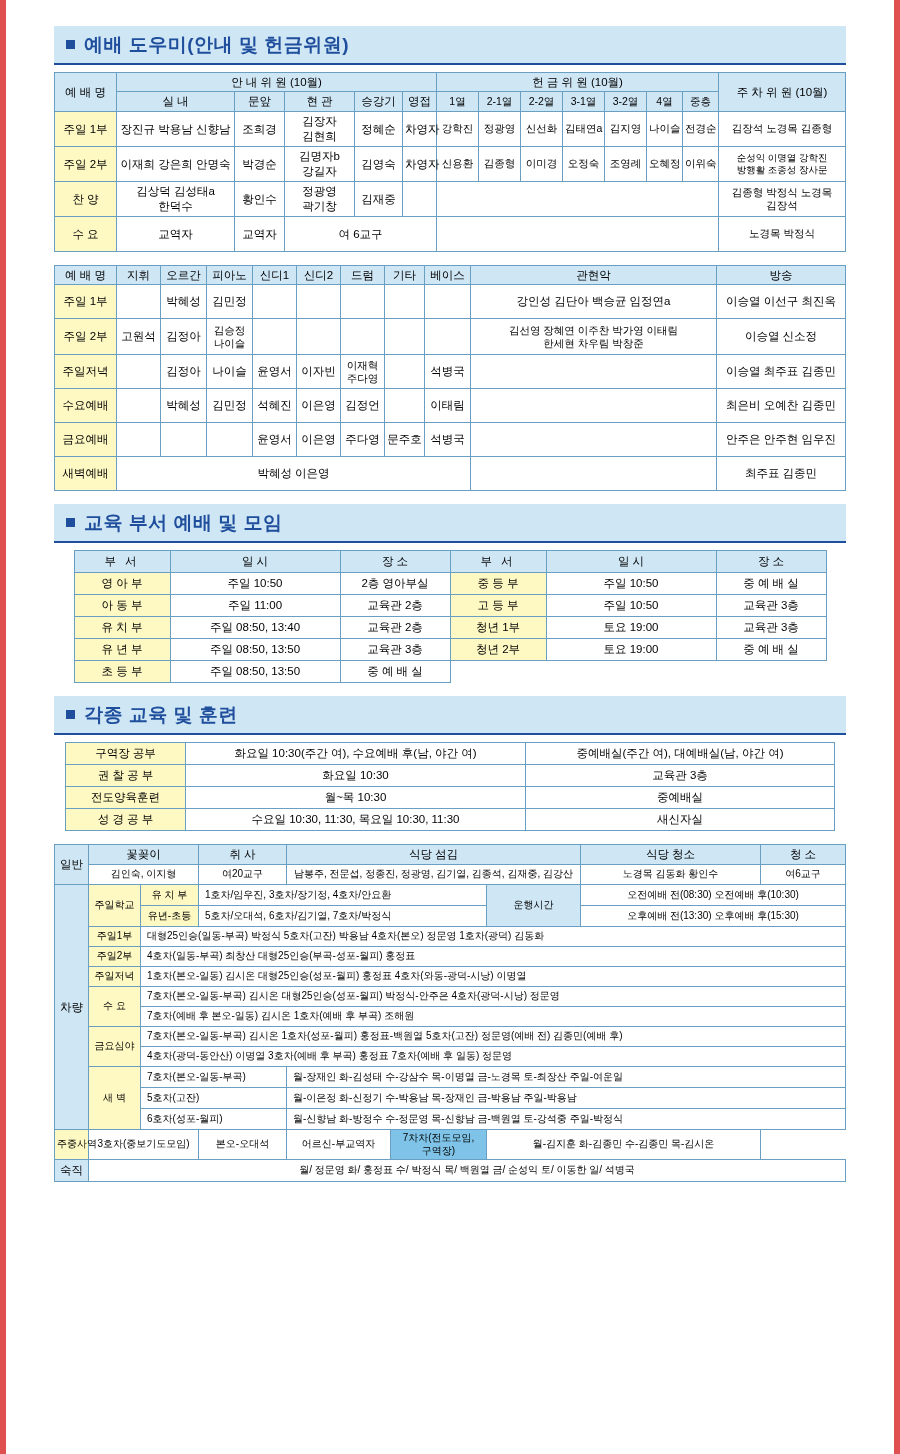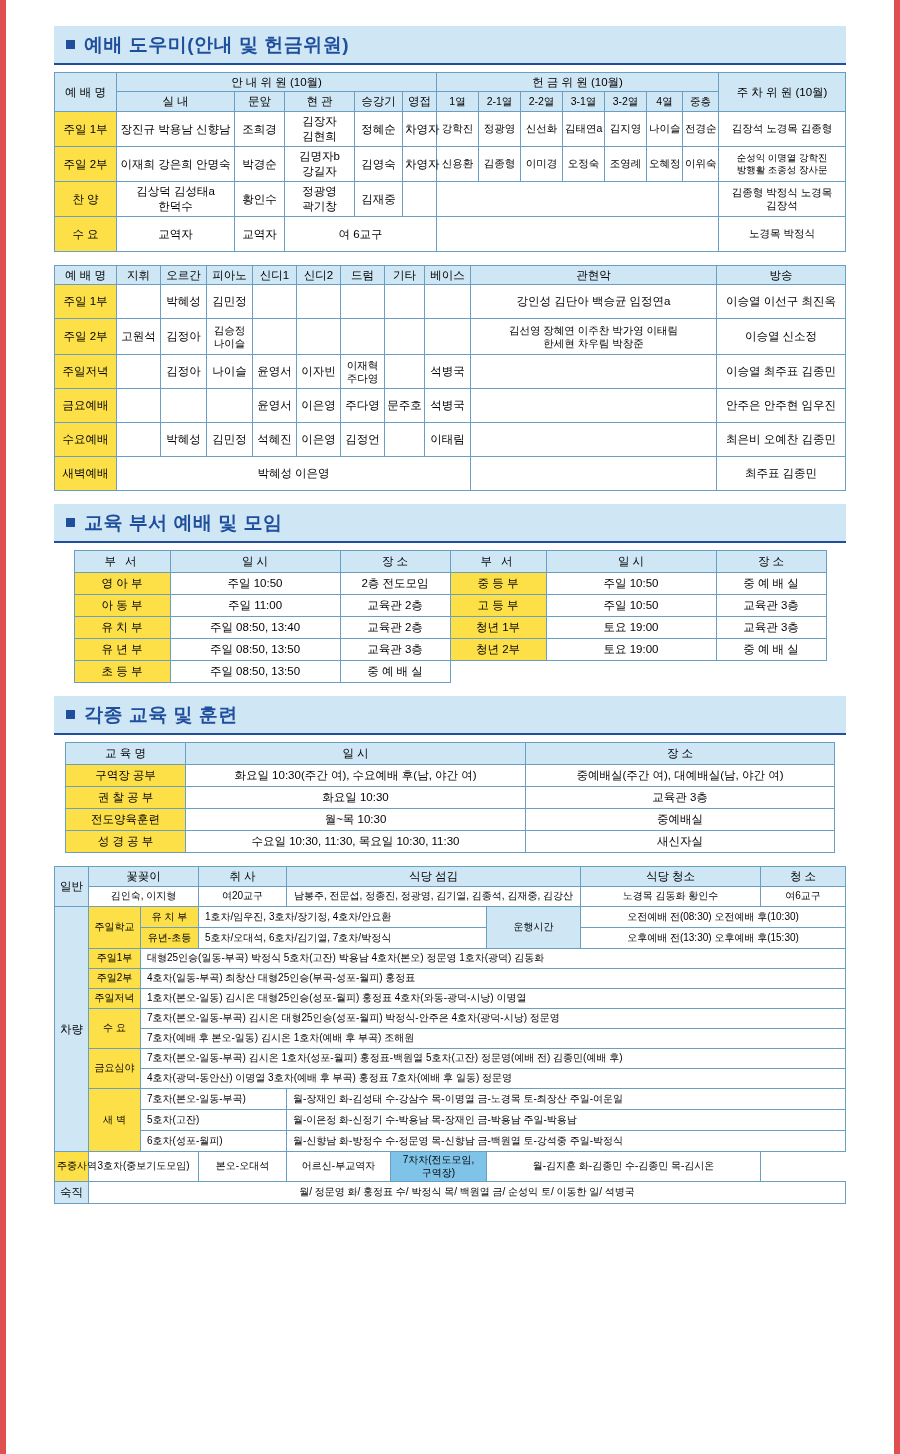--- a/index.html
+++ b/index.html
@@ -45,21 +45,21 @@
   td,th{
     border:1px solid #6a9fc4;
     text-align:center;
     vertical-align:middle;
     padding:2px 2px;
     font-size:11.5px;
     line-height:1.25;
     word-break:keep-all;
   }
   .hd{background:#cfe6f5;}
-  .lbl{background:#fde047;white-space:nowrap;}
+  .lbl{background:#fef9c3;white-space:nowrap;}
   .sp3{letter-spacing:3px;}
   .small{font-size:10.5px;margin-top:44px;}
   .xsmall{font-size:9.5px;line-height:1.2;text-align:center;}
   .left{text-align:left;padding-left:6px;}
   .t1 td{height:30px;}
   .mini{font-size:10px;}
 </style>
 </head>
 <body>
 
@@ -236,45 +236,45 @@
         <td>이자빈</td>
         <td class="small" style="white-space:pre-line">이재혁
 주다영</td>
         <td></td>
         <td>석병국</td>
         <td></td>
         <td>이승열 최주표 김종민</td>
       </tr>
 
       <tr style="height:34px">
+        <td class="lbl">수요예배</td>
+        <td></td>
+        <td>박혜성</td>
+        <td>김민정</td>
+        <td>석혜진</td>
+        <td>이은영</td>
+        <td>김정언</td>
+        <td></td>
+        <td>이태림</td>
+        <td></td>
+        <td>최은비 오예찬 김종민</td>
+      </tr>
+
+      <tr style="height:34px">
         <td class="lbl">금요예배</td>
         <td></td>
         <td></td>
         <td></td>
         <td>윤영서</td>
         <td>이은영</td>
         <td>주다영</td>
         <td>문주호</td>
         <td>석병국</td>
         <td></td>
         <td>안주은 안주현 임우진</td>
-      </tr>
-
-      <tr style="height:34px">
-        <td class="lbl">수요예배</td>
-        <td></td>
-        <td>박혜성</td>
-        <td>김민정</td>
-        <td>석혜진</td>
-        <td>이은영</td>
-        <td>김정언</td>
-        <td></td>
-        <td>이태림</td>
-        <td></td>
-        <td>최은비 오예찬 김종민</td>
       </tr>
 
       <tr style="height:34px">
         <td class="lbl">새벽예배</td>
         <td colspan="8">박혜성 이은영</td>
         <td></td>
         <td>최주표 김종민</td>
       </tr>
     </tbody>
       </table>
@@ -298,21 +298,21 @@
         <td class="hd sp3">부      서</td>
         <td class="hd">일        시</td>
         <td class="hd">장        소</td>
         <td class="hd sp3">부      서</td>
         <td class="hd">일        시</td>
         <td class="hd">장        소</td>
       </tr>
       <tr style="height:22px">
         <td class="lbl">영 아 부</td>
         <td>주일 10:50</td>
-        <td>2층 전도모임</td>
+        <td>2층 영아부실</td>
         <td class="lbl">중 등 부</td>
         <td>주일 10:50</td>
         <td>중 예 배 실</td>
       </tr>
       <tr style="height:22px">
         <td class="lbl">아 동 부</td>
         <td>주일 11:00</td>
         <td>교육관  2층</td>
         <td class="lbl">고 등 부</td>
         <td>주일 10:50</td>
@@ -350,25 +350,20 @@
     <div class="section-title">
       <span class="sq"></span><span>각종 교육 및 훈련</span>
     </div>
     <table style="width:770px;margin:0 auto">
       <colgroup>
           <col style="width:120px">
           <col style="width:340px">
           <col>
         </colgroup>
       <tbody>
-          <tr style="height:22px">
-        <td class="hd">교   육   명</td>
-        <td class="hd">일              시</td>
-        <td class="hd">장              소</td>
-      </tr>
       <tr style="height:22px">
         <td class="lbl">구역장 공부</td>
         <td>화요일 10:30(주간 여),  수요예배 후(남,  야간 여)</td>
         <td>중예배실(주간 여),  대예배실(남,  야간 여)</td>
       </tr>
       <tr style="height:22px">
         <td class="lbl">권 찰 공 부</td>
         <td>화요일 10:30</td>
         <td>교육관 3층</td>
       </tr>

